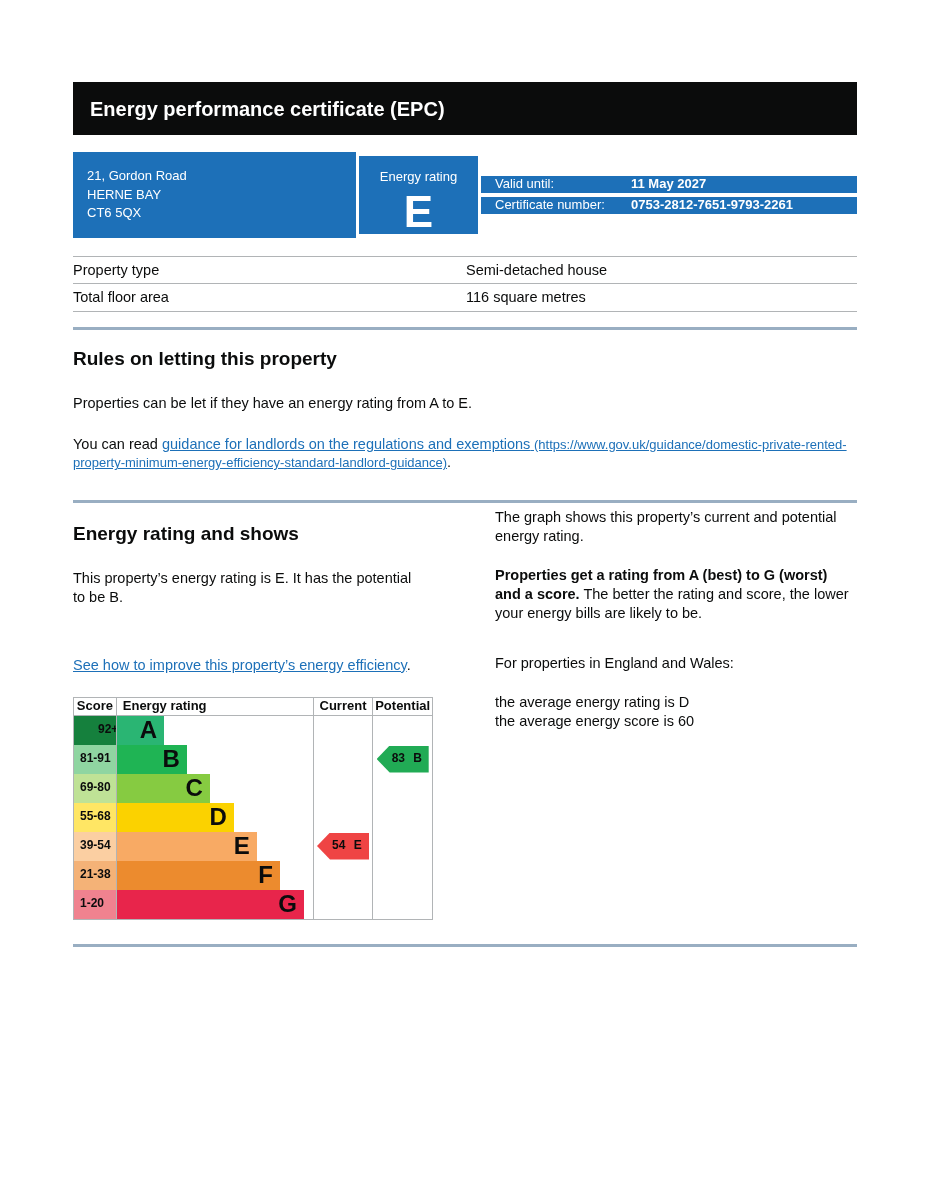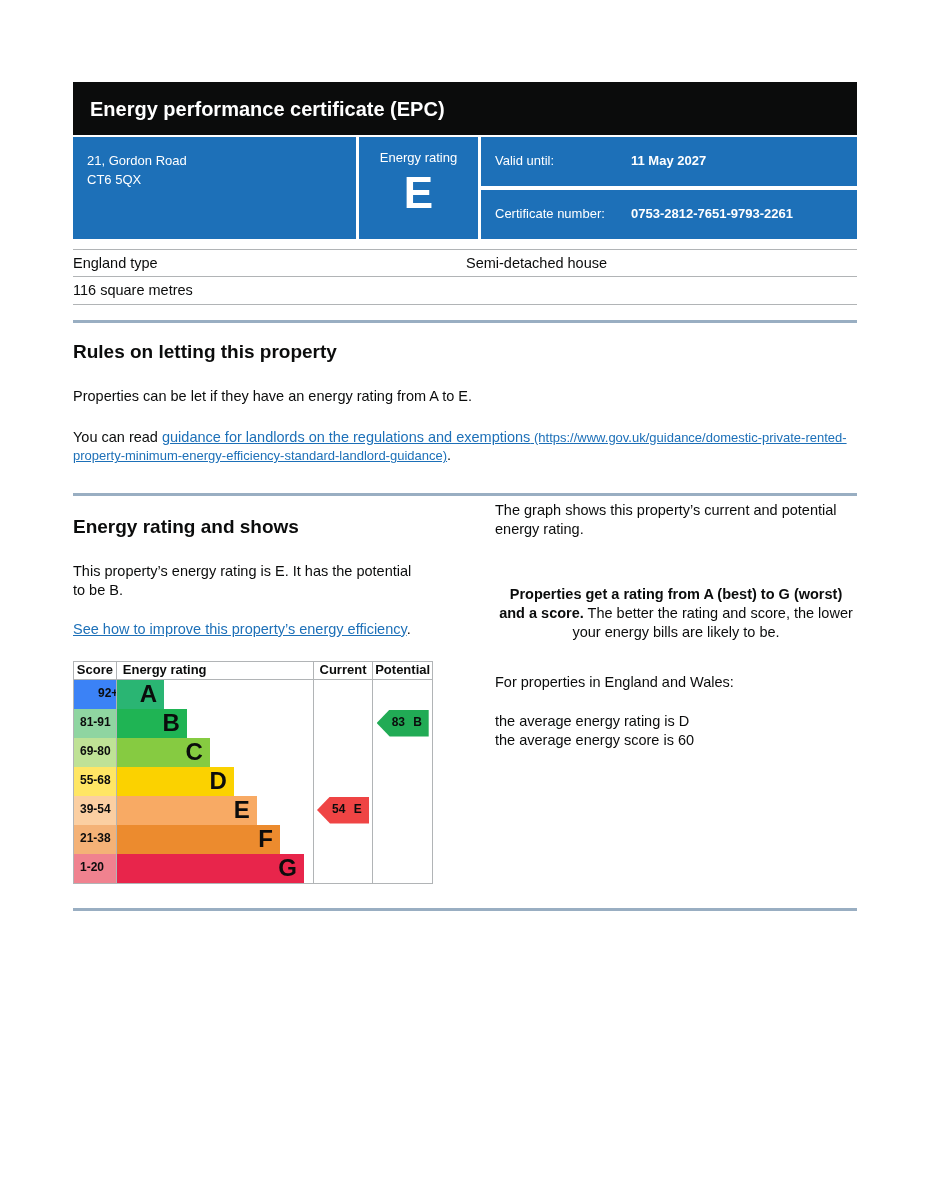--- a/index.html
+++ b/index.html
@@ -12,21 +12,21 @@
   .content { width:784px; margin-left:73px; padding-top:82px; }
 
   
   .masthead {
     background:#0b0c0c; color:#ffffff; height:53px;
     display:flex; align-items:center; padding-left:17px;
   }
   .masthead h1 { font-size:20px; font-weight:bold; }
 
   
-  .summary { display:flex; margin-top:2px; height:102px; gap:3px; }
+  .summary { display:flex; margin-top:9px; height:102px; gap:3px;align-items:center; }
   .summary .cell { background:#1d70b8; color:#ffffff; }
   .sum-address { width:283px; padding:15px 14px; font-size:13px; line-height:1.45; }
   .sum-rating { width:119px; display:flex; flex-direction:column; align-items:center; }
   .sum-rating .label { font-size:13px; margin-top:13px; }
   .sum-rating .big-letter { font-size:44px; font-weight:bold; line-height:1; margin-top:4px; }
   .sum-right { flex:1; display:flex; flex-direction:column; gap:4px; background:#ffffff; }
   .sum-row { flex:1; background:#1d70b8; display:flex; align-items:center; padding-left:14px; font-size:13px; }
   .sum-row .lab { width:136px; }
   .sum-row .val { font-weight:bold; }
 
@@ -79,78 +79,80 @@
 
 <div class="content">
 
   <header class="masthead">
     <h1>Energy performance certificate (EPC)</h1>
   </header>
 
   <section class="summary">
     <div class="cell sum-address">
       <div>21, Gordon Road</div>
+      <div>HERNE BAY</div>
       <div>CT6 5QX</div>
     </div>
     <div class="cell sum-rating">
       <div class="label">Energy rating</div>
       <div class="big-letter">E</div>
     </div>
     <div class="sum-right">
       <div class="cell sum-row">
         <span class="lab">Valid until:</span>
         <span class="val">11 May 2027</span>
       </div>
       <div class="cell sum-row">
         <span class="lab">Certificate number:</span>
         <span class="val">0753-2812-7651-9793-2261</span>
       </div>
     </div>
   </section>
 
   <section class="prop-table">
     <div class="prop-row">
-      <span class="lab">England type</span>
+      <span class="lab">Property type</span>
       <span class="val">Semi-detached house</span>
     </div>
     <div class="prop-row">
+      <span class="lab">Total floor area</span>
       <span class="val">116 square metres</span>
     </div>
   </section>
 
   <hr class="rule-blue">
 
   <section>
     <h2>Rules on letting this property</h2>
     <p class="para-gap">Properties can be let if they have an energy rating from A to E.</p>
     <p class="para-gap">
       <span>You can read </span><a href="#"><span>guidance for landlords on the regulations and exemptions</span><span class="url-part"> (https://www.gov.uk/guidance/domestic-private-rented-property-minimum-energy-efficiency-standard-landlord-guidance)</span></a><span>.</span>
     </p>
   </section>
 
   <hr class="rule-blue" style="margin-top:28px;">
 
   <section class="twocol">
     <div class="col-left">
       <h2>Energy rating and shows</h2>
       <p class="para-gap">This property’s energy rating is E. It has the potential to be B.</p>
-      <p style="margin-top:20px;">
+      <p style="margin-top:49px;">
         <a href="#">See how to improve this property’s energy efficiency</a><span>.</span>
       </p>
 
       <div class="epc-chart">
         <div class="epc-head">
           <div class="h-score">Score</div>
           <div class="h-rating">Energy rating</div>
           <div class="h-cur">Current</div>
           <div class="h-pot">Potential</div>
         </div>
         <div>
             <div class="epc-row">
-              <div class="epc-score-cell" style="background: #3b82f6; padding-left: 24px;">92+</div>
+              <div class="epc-score-cell" style="background: #15803d; padding-left: 24px;">92+</div>
               <div class="epc-rating-cell">
                 <div class="epc-bar" style="width: 47px; background: rgb(42, 181, 115);">
                   <span>A</span>
                 </div>
               </div>
               <div class="epc-pointer-cell"></div>
               <div class="epc-pointer-cell"></div>
             </div>
             <div class="epc-row">
               <div class="epc-score-cell" style="background: rgb(143, 213, 161);">81-91</div>
@@ -215,21 +217,21 @@
               </div>
               <div class="epc-pointer-cell"></div>
               <div class="epc-pointer-cell"></div>
             </div>
           </div>
       </div>
     </div>
 
     <div class="col-right">
       <p style="margin-top:3px;">The graph shows this property’s current and potential energy rating.</p>
-      <p class="para-gap" style="margin-top:46px;text-align:center;">
+      <p class="para-gap" style="margin-top:20px;">
         <strong>Properties get a rating from A (best) to G (worst) and a score.</strong><span> The better the rating and score, the lower your energy bills are likely to be.</span>
       </p>
       <p style="margin-top:31px;">For properties in England and Wales:</p>
       <p class="avg-lines" style="margin-top:21px;">
         <span>the average energy rating is D</span><br>
         <span>the average energy score is 60</span>
       </p>
     </div>
   </section>
 

